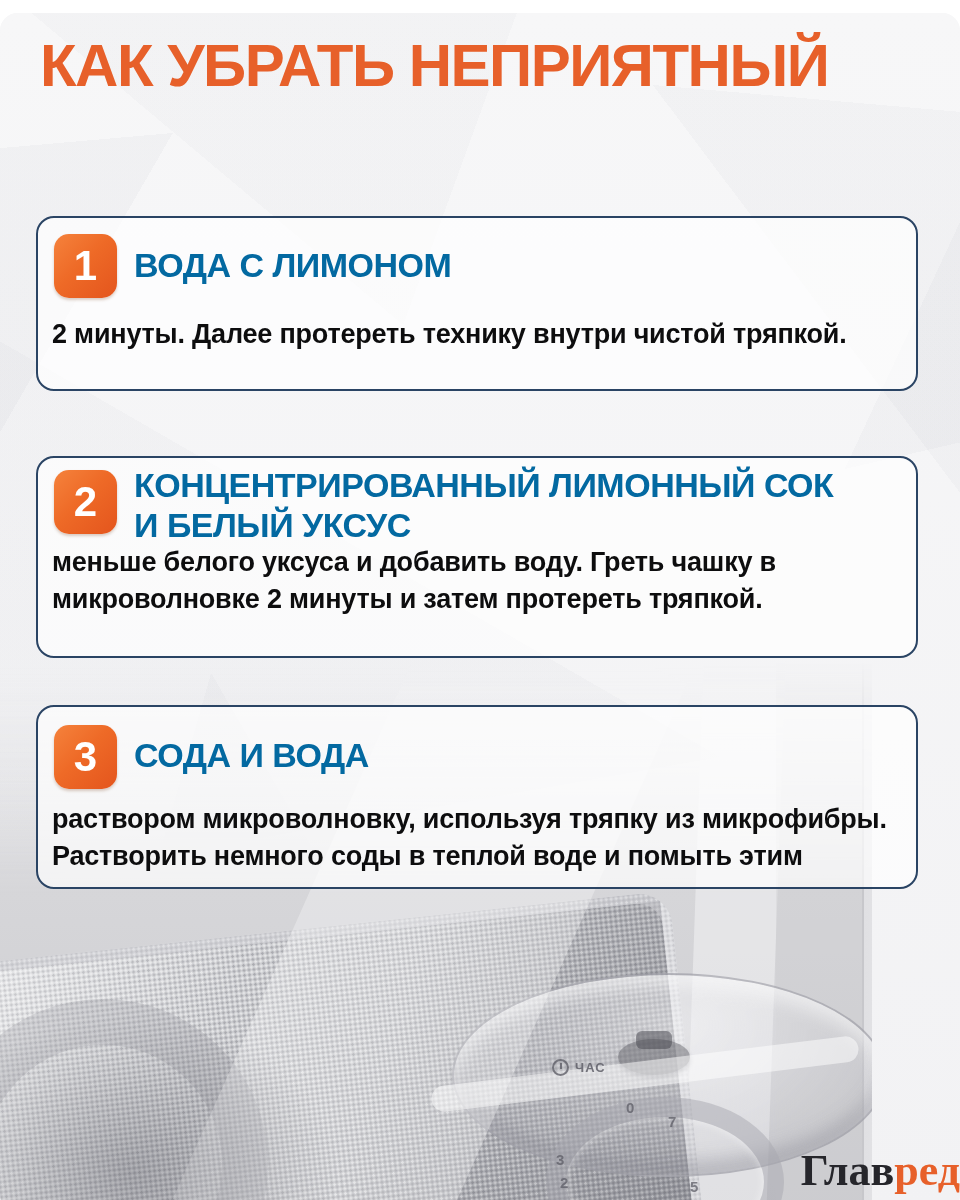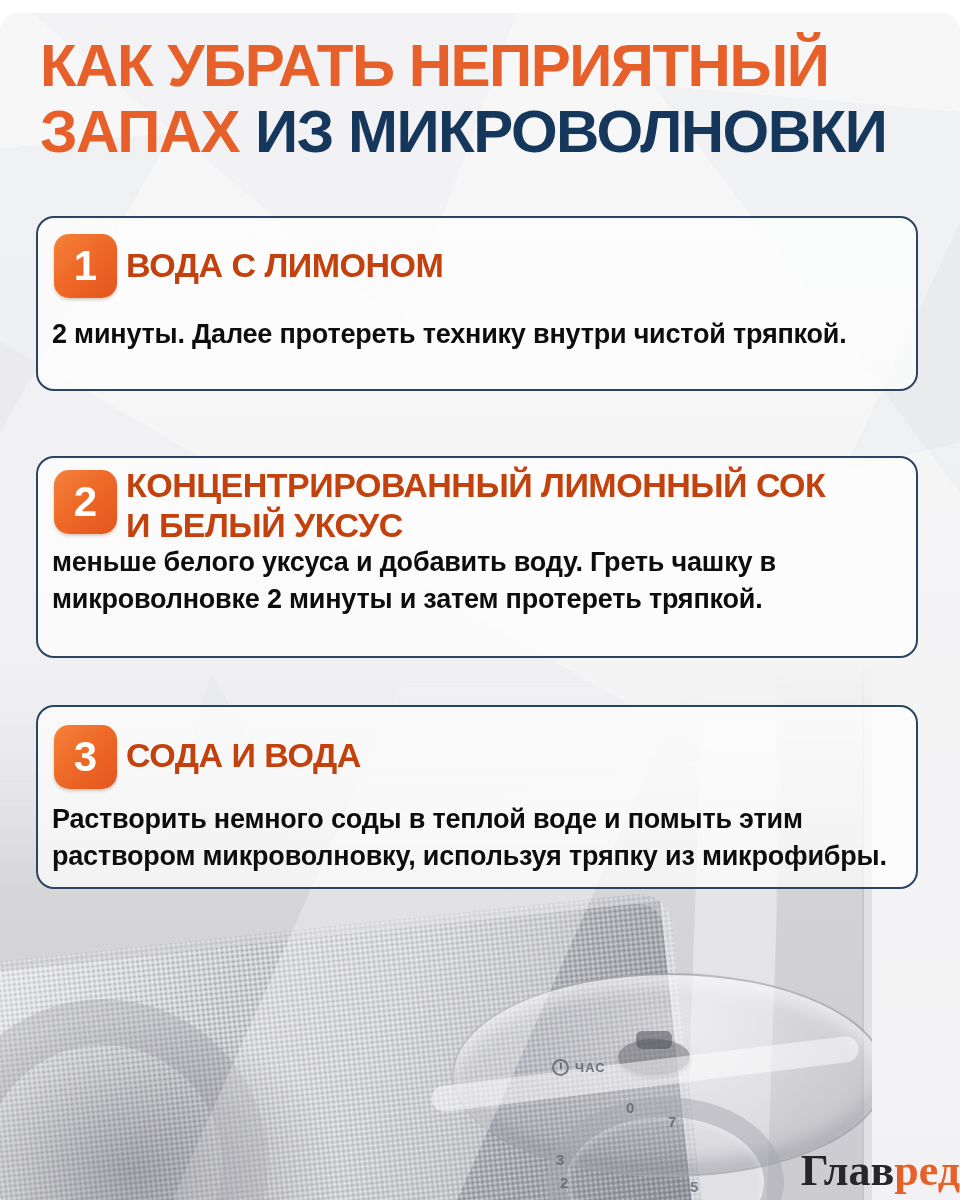--- a/index.html
+++ b/index.html
@@ -42,21 +42,21 @@
     background:linear-gradient(135deg,#f5823c 0%,#ee6a27 45%,#e4551d 100%);
     color:#ffffff;font-size:42px;font-weight:bold;
     display:flex;align-items:center;justify-content:center;
     box-shadow:0 2px 3px rgba(120,60,20,0.25);
   }
   .card1 .badge{top:16px;}
   .card2 .badge{top:12px;}
   .card3 .badge{top:18px;}
 
   .card-header{
-    position:absolute;left:88px;color:#c2410c;font-weight:bold;
+    position:absolute;left:96px;color:#0369a1;font-weight:bold;
     font-size:34px;line-height:40px;letter-spacing:-0.5px;white-space:nowrap;
   }
   .card1 .card-header{top:27px;}
   .card2 .card-header{top:7px;}
   .card3 .card-header{top:28px;}
 
   .card-body{
     position:absolute;left:14px;right:10px;color:#0d0d0e;font-weight:bold;
     font-size:27px;line-height:37px;letter-spacing:-0.2px;white-space:nowrap;
   }
@@ -153,23 +153,20 @@
 </head>
 <body>
 
 <div class="page">
   <div class="poly"></div>
 
   <div class="title">
     <div>
       <span class="t-orange">КАК УБРАТЬ НЕПРИЯТНЫЙ</span>
     </div>
-    <div>
-      <span class="t-orange sp">ЗАПАХ</span><span class="t-navy">ИЗ МИКРОВОЛНОВКИ</span>
-    </div>
   </div>
 
   <div class="photo">
     <div class="frame-strip"></div>
     <div class="side-band"></div>
     <div class="panel"></div>
     <div class="door"></div>
     <div class="big-ring"></div>
     <div class="plate"></div>
     <div class="roller-ring"></div>
@@ -221,21 +218,21 @@
       <div>микроволновке 2 минуты и затем протереть тряпкой.</div>
     </div>
   </div>
 
   <div class="card card3">
     <div class="badge">3</div>
     <div class="card-header">
       <div>СОДА И ВОДА</div>
     </div>
     <div class="card-body">
+      <div>раствором микроволновку, используя тряпку из микрофибры.</div>
       <div>Растворить немного соды в теплой воде и помыть этим</div>
-      <div>раствором микроволновку, используя тряпку из микрофибры.</div>
     </div>
   </div>
 
   <div class="logo">
     <span class="p1">Глав</span><span class="p2">ред</span>
   </div>
 </div>
 
 </body></html>

